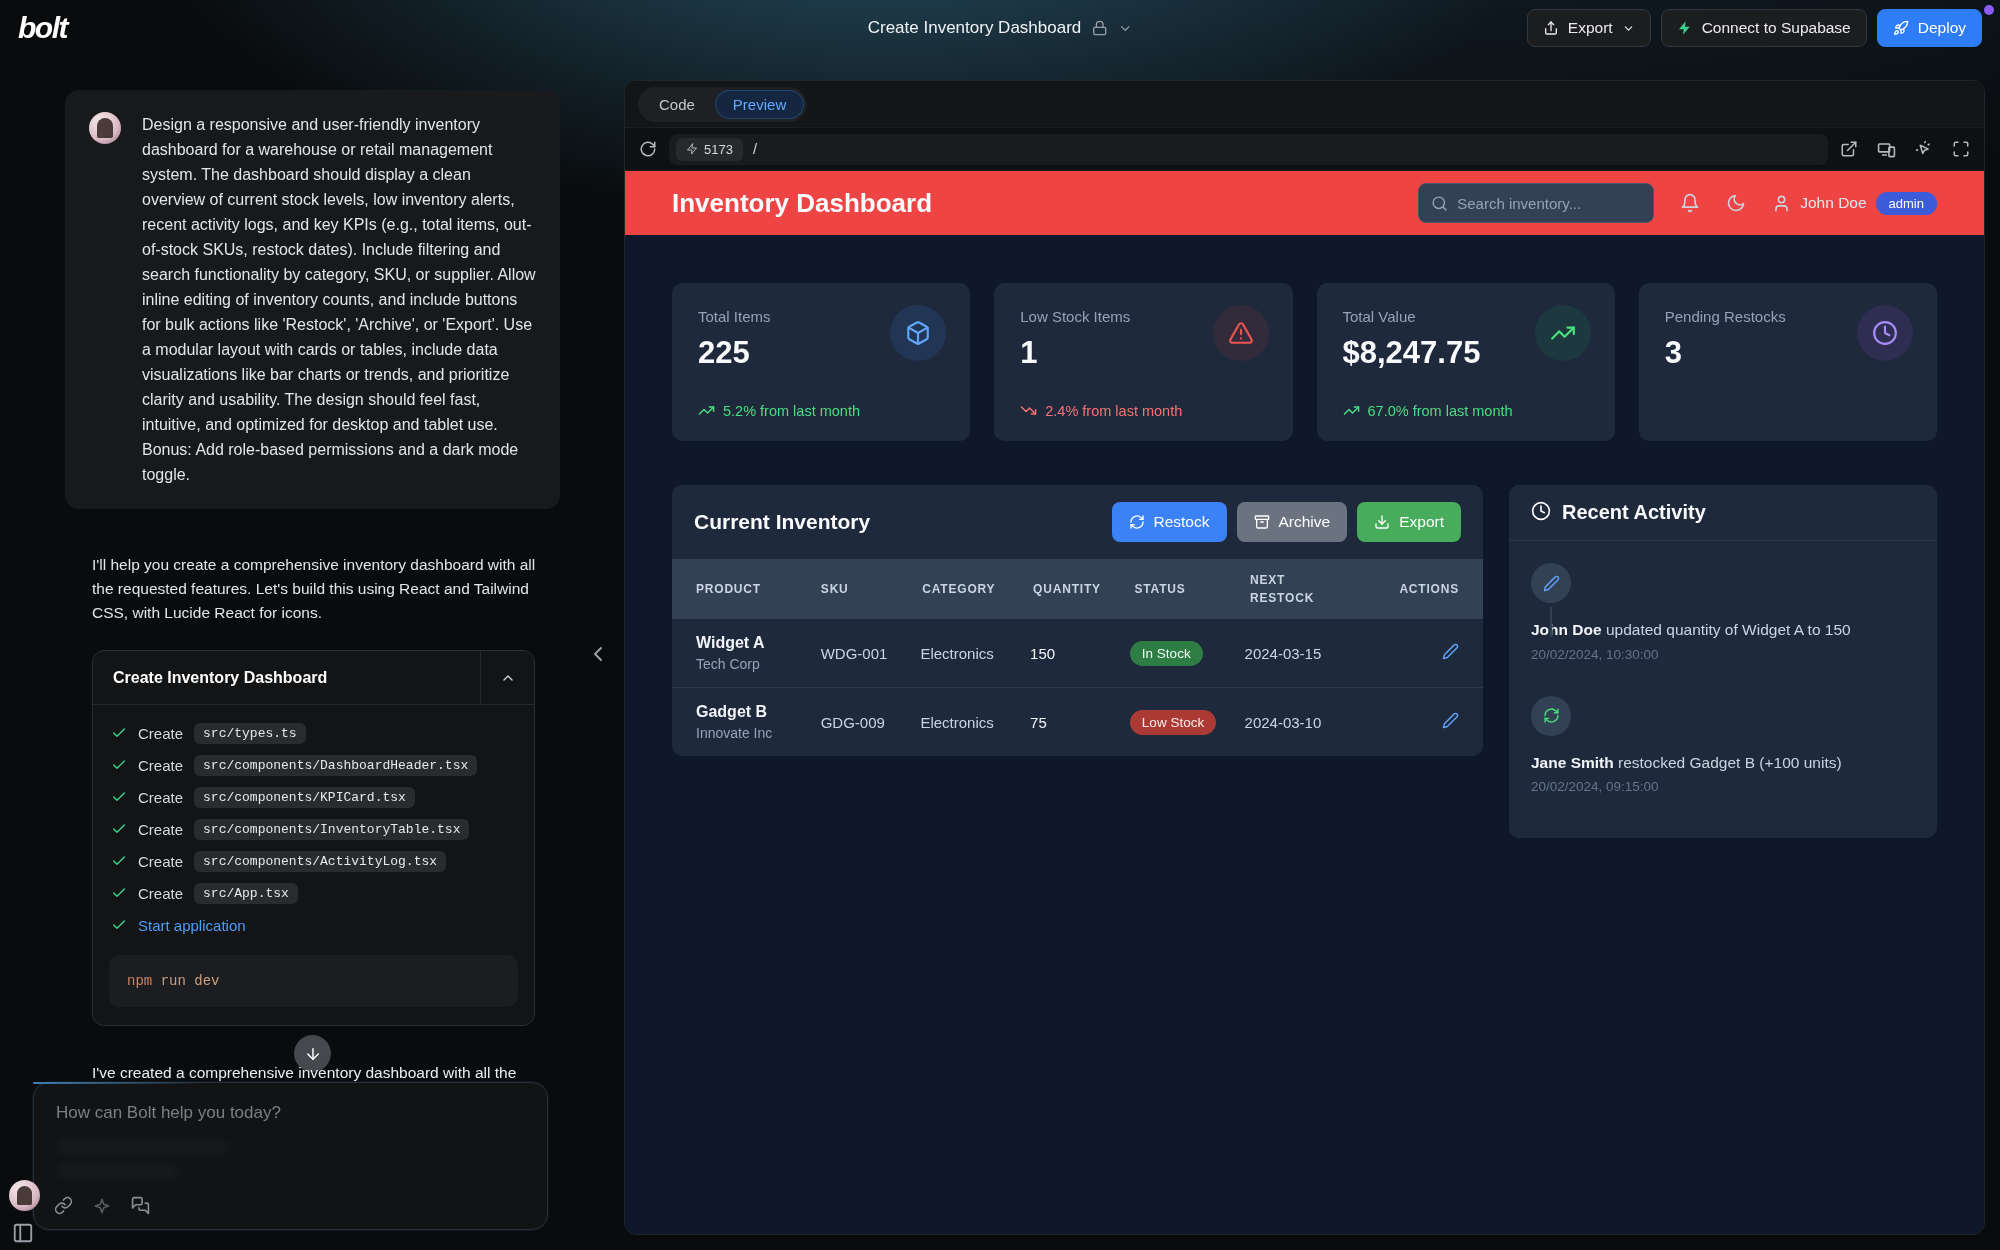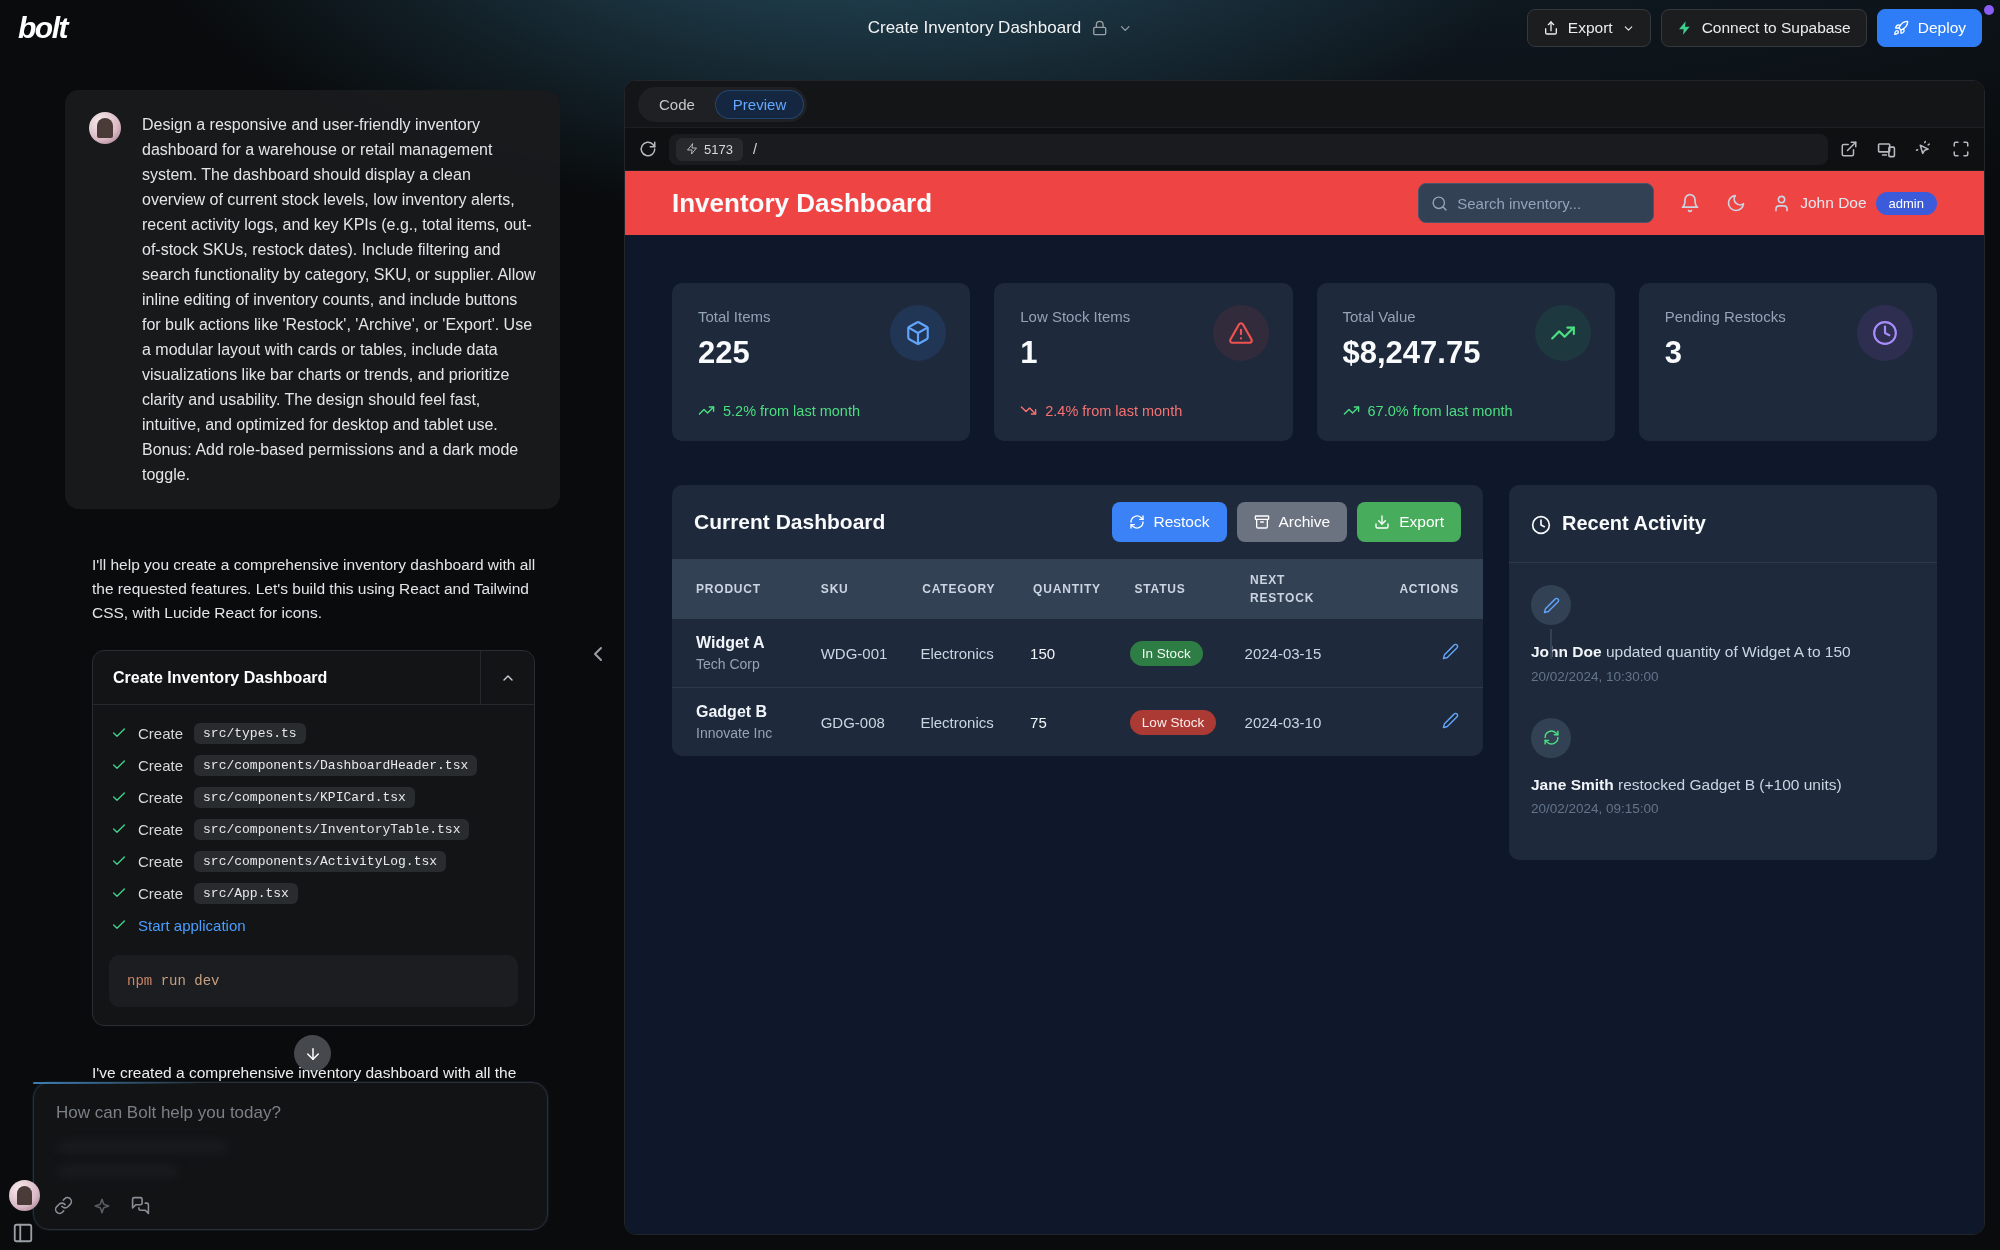--- a/index.html
+++ b/index.html
@@ -112,21 +112,21 @@
   .inv-row:last-child { border-bottom:none; }
   .prod-name { font-size:16px; font-weight:bold; color:#f1f5f9; }
   .prod-supplier { font-size:14px; color:#94a3b8; margin-top:4px; }
   .cell { font-size:15px; color:#cbd5e1; }
   .cell.strong { color:#f1f5f9; }
   .status-pill { display:inline-block; font-size:13.5px; color:#f2faf4; border-radius:999px; padding:5px 12px; }
   .st-green { background:#2e7d45; }
   .st-red { background:#ac3a34; color:#fdecec; }
   .edit-btn { color:#60a5fa; cursor:pointer; display:inline-block; }
   .act-card { width:428px; background:#1e293b; border-radius:10px; overflow:hidden; }
-  .act-head { display:flex; align-items:flex-end; gap:11px; padding:27px 22px; border-bottom:1px solid #2c3a50; color:#f8fafc; }
+  .act-head { display:flex; align-items:flex-start; gap:11px; padding:16px 22px; border-bottom:1px solid #2c3a50; color:#f8fafc; }
   .act-title { font-size:20px; font-weight:bold; }
   .act-list { padding:22px 22px 10px; }
   .act-item { display:flex; gap:16px; position:relative; padding-bottom:34px;flex-direction:column; }
   .act-item:not(:last-child)::before { content:""; position:absolute; left:19px; top:44px; height:30px; width:2px; background:#334155; }
   .act-iconwrap { width:40px; height:40px; border-radius:50%; background:#334155; flex:none; display:flex; align-items:center; justify-content:center; }
   .act-blue { color:#60a5fa; } .act-green { color:#4ade80; }
   .act-line { font-size:15.5px; color:#cbd5e1; line-height:1.4; }
   .act-name { font-weight:bold; color:#f1f5f9; }
   .act-time { font-size:13.5px; color:#64748b; margin-top:6px; }
 </style>
@@ -495,21 +495,21 @@
                 <circle cx="12" cy="12" r="10"></circle>
                 <polyline points="12 6 12 12 16 14"></polyline>
               </svg>
           </div>
         </div>
       </div>
 
       <div class="main-row">
         <div class="inv-card">
           <div class="inv-head">
-            <div class="inv-title">Current Dashboard</div>
+            <div class="inv-title">Current Inventory</div>
             <div class="inv-actions">
               <button class="btn-app btn-restock">
                 <span>
                     <svg class="ic" width="16" height="16" viewBox="0 0 24 24">
                       <path d="M3 12a9 9 0 0 1 15-6.7L21 8"></path>
                       <path d="M21 12a9 9 0 0 1-15 6.7L3 16"></path>
                       <polyline points="21 3 21 8 16 8"></polyline>
                       <polyline points="3 21 3 16 8 16"></polyline>
                     </svg>
                   </span>
@@ -558,21 +558,21 @@
             <div class="cell">2024-03-15</div>
             <div class="cell right"><span class="edit-btn"><svg class="ic" width="17" height="17" viewBox="0 0 24 24">
                     <path d="M17 3a2.85 2.83 0 1 1 4 4L7.5 20.5 2 22l1.5-5.5Z"></path>
                   </svg></span></div>
           </div>
           <div class="inv-grid inv-row">
             <div>
               <div class="prod-name">Gadget B</div>
               <div class="prod-supplier">Innovate Inc</div>
             </div>
-            <div class="cell">GDG-008</div>
+            <div class="cell">GDG-009</div>
             <div class="cell">Electronics</div>
             <div class="cell strong">75</div>
             <div><span class="status-pill st-red">Low Stock</span></div>
             <div class="cell">2024-03-10</div>
             <div class="cell right"><span class="edit-btn"><svg class="ic" width="17" height="17" viewBox="0 0 24 24">
                     <path d="M17 3a2.85 2.83 0 1 1 4 4L7.5 20.5 2 22l1.5-5.5Z"></path>
                   </svg></span></div>
           </div>
         </div>
 

